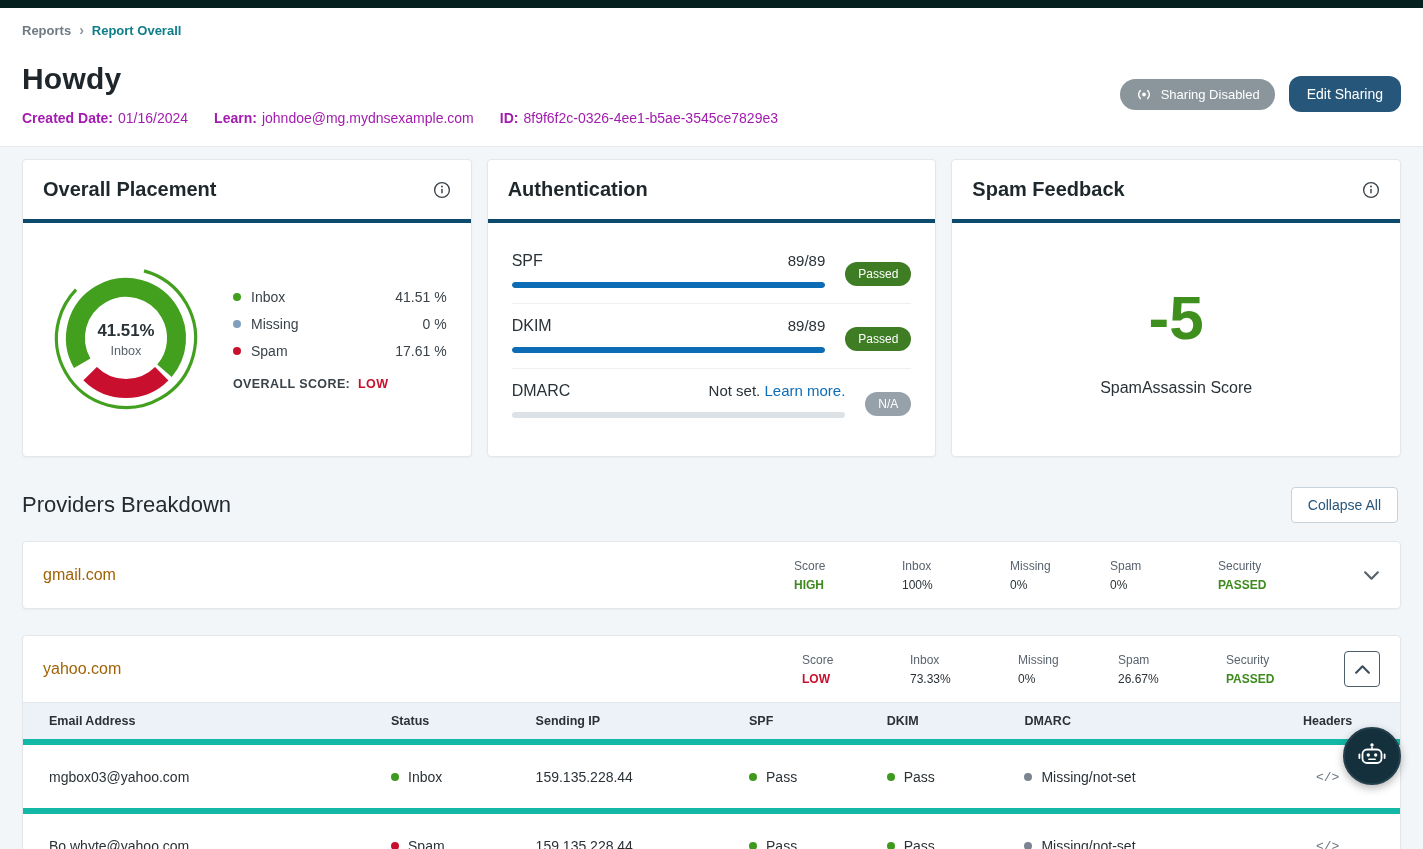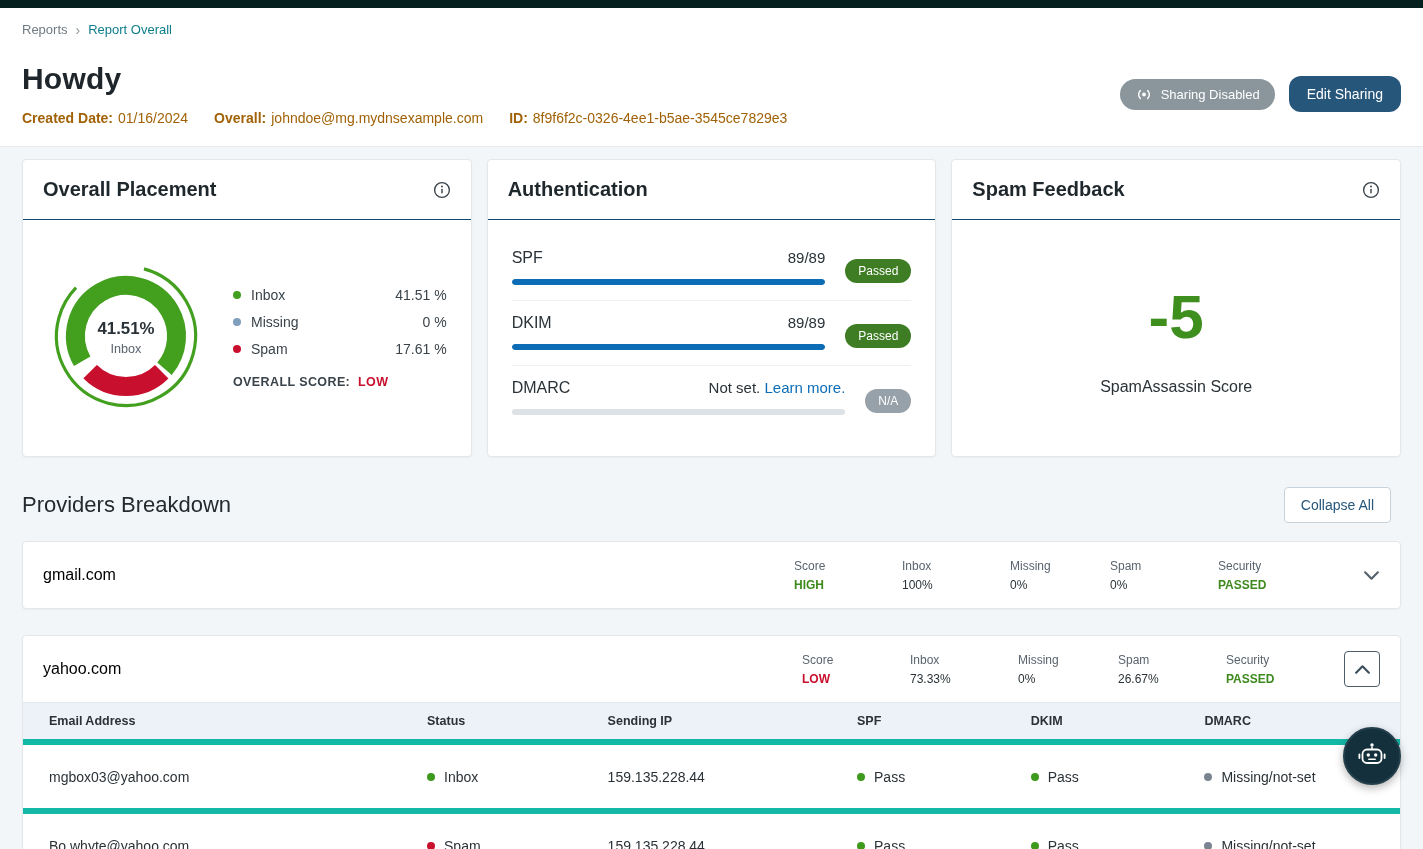--- a/index.html
+++ b/index.html
@@ -7,48 +7,48 @@
   body {
     font-family:"Liberation Sans", sans-serif;
     background:#f3f6f9;
     color:#2a3237;
   }
   
   .topbar { height:8px; background:#05201f; width:100%; }
 
   
   .page-header { background:#ffffff; padding:14px 22px 20px 22px; border-bottom:1px solid #e7ebee; }
-  .breadcrumb { font-size:13px; display:flex; gap:8px; margin-bottom:5px; }
+  .breadcrumb { font-size:13px; display:flex; align-items:center; gap:8px; margin-bottom:5px;font-weight:bold; }
   .breadcrumb .bc-root { color:#6f7a82; cursor:pointer; }
   .breadcrumb .bc-sep { color:#8b959c; font-size:14px; }
   .breadcrumb .bc-current { color:#0e7d8a; }
   .header-main { display:flex; justify-content:space-between; align-items:center;margin-top:24px; }
   .page-title { font-size:30px; font-weight:700; color:#1f262b; letter-spacing:.2px; }
-  .meta-line { margin-top:14px; font-size:14px; color:#a16207; display:flex; gap:26px; }
+  .meta-line { margin-top:14px; font-size:14px; color:#a21caf; display:flex; gap:26px; }
   .meta-line b { font-weight:700; margin-right:5px; }
   .header-buttons { display:flex; gap:14px; align-items:center; }
   .btn-sharing {
     display:inline-flex; align-items:center; gap:8px;
     background:#8b959c; color:#fff; border:none; font-size:13px;
     padding:8px 15px; border-radius:16px; cursor:pointer; font-family:inherit;
   }
   .btn-edit {
     background:#27567b; color:#fff; border:none; font-size:14px;
     padding:10px 18px; border-radius:12px; cursor:pointer; font-family:inherit;
   }
 
   
   .cards-row { display:flex; gap:15px; padding:12px 22px 0 22px; }
   .card {
     background:#fff; border:1px solid #e3e7ea; border-radius:4px; flex:1;
     box-shadow:0 1px 2px rgba(20,40,60,.04); height:298px; display:flex; flex-direction:column;
   }
   .card-head {
     display:flex; justify-content:space-between; align-items:center;
-    padding:18px 20px; border-bottom:1px solid #0c4a6e;
+    padding:18px 20px; border-bottom:4px solid #0c4a6e;
   }
   .card-title { font-size:20px; font-weight:700; color:#1e272c; }
   .info-btn { background:none; border:none; cursor:pointer; padding:0; line-height:0; }
   .card-body { flex:1; }
 
   
   .placement-body { display:flex; align-items:center; padding:14px 24px; gap:28px; }
   .donut-wrap { width:158px; flex:0 0 158px; }
   .placement-right { flex:1; }
   .legend-row { display:flex; align-items:center; font-size:14px; margin-bottom:11px; }
@@ -75,50 +75,50 @@
   .badge-na { background:#97a1a9; }
   .dmarc-status { color:#2a3237; }
   .dmarc-link { color:#0d6db8; text-decoration:none; cursor:pointer; }
 
   
   .spam-body { display:flex; flex-direction:column; align-items:center; justify-content:center; gap:26px; }
   .spam-score { font-size:62px; font-weight:700; color:#3f8f1f; }
   .spam-caption { font-size:16px; color:#2a3237; }
 
   
-  .providers-head { display:flex; justify-content:space-between; align-items:center; padding:30px 32px 18px 22px; }
+  .providers-head { display:flex; justify-content:space-between; align-items:center; padding:30px 25px 18px 22px; }
   .providers-title { font-size:22px; font-weight:500; color:#242b30; }
   .btn-collapse {
     background:#fff; border:1px solid #c7d2da; border-radius:4px; color:#27567b;
     font-size:14px; padding:9px 16px; cursor:pointer; font-family:inherit;text-align:center;
   }
   .provider-card {
     background:#fff; border:1px solid #e3e7ea; border-radius:4px; margin:0 22px;
     box-shadow:0 1px 2px rgba(20,40,60,.04);
   }
   .provider-card + .provider-card { margin-top:26px; }
   .provider-row { display:flex; align-items:center; height:66px; padding:0 20px; cursor:pointer; }
-  .provider-domain { flex:1; font-size:16px; color:#000000; }
+  .provider-domain { flex:1; font-size:16px; color:#a16207; }
   .pstat { width:108px; }
   .pstat.w-sm { width:100px; }
   .pstat.w-lg { width:118px; }
   .pstat-label { font-size:12px; color:#5a646e; margin-bottom:5px; }
   .pstat-value { font-size:12px; color:#2a3237; }
   .v-high { color:#3e8a1e; font-weight:700; }
   .v-low { color:#c8102e; font-weight:700; }
   .v-passed { color:#3e8a1e; font-weight:700; }
   .chev-btn { width:44px; display:flex; justify-content:flex-end; background:none; border:none; cursor:pointer; }
   .chev-box {
     width:36px; height:36px; border:1.5px solid #4c5e6a; border-radius:4px; background:#fff;
     display:flex; align-items:center; justify-content:center; cursor:pointer; padding:0;
   }
 
   
   .detail-table { width:100%; border-top:1px solid #e3e7ea; }
-  .dt-grid { display:grid; grid-template-columns:26% 10.5% 15.5% 10% 10% 17.5% 10.5%; align-items:center;gap:36px; }
+  .dt-grid { display:grid; grid-template-columns:26% 10.5% 15.5% 10% 10% 17.5% 10.5%; align-items:center; }
   .dt-head { background:#edf2f8; height:36px; font-size:12.5px; font-weight:700; color:#2a3237; }
   .dt-head > div { padding:0 10px; }
   .dt-row { height:69px; border-top:6px solid #14b8a6; font-size:14px; color:#2a3237; }
   .dt-row > div { padding:0 10px; }
   .cell-first { padding-left:26px !important; }
   .cell-last { text-align:center; }
   .status-cell { display:flex; align-items:center; gap:9px; }
   .sdot { width:8px; height:8px; border-radius:50%; display:inline-block; flex:0 0 8px; }
   .sdot-green { background:#3e9a1d; }
   .sdot-red { background:#c8102e; }
@@ -148,21 +148,21 @@
   <nav class="breadcrumb">
     <span class="bc-root">Reports</span>
     <span class="bc-sep">›</span>
     <span class="bc-current">Report Overall</span>
   </nav>
   <div class="header-main">
     <div>
       <h1 class="page-title">Howdy</h1>
       <div class="meta-line">
         <span><b>Created Date:</b><span>01/16/2024</span></span>
-        <span><b>Overall:</b><span>johndoe@mg.mydnsexample.com</span></span>
+        <span><b>Learn:</b><span>johndoe@mg.mydnsexample.com</span></span>
         <span><b>ID:</b><span>8f9f6f2c-0326-4ee1-b5ae-3545ce7829e3</span></span>
       </div>
     </div>
     <div class="header-buttons">
       <button class="btn-sharing">
         <span style="line-height:0">
           <svg width="18" height="13" viewBox="0 0 20 14">
               <circle cx="10" cy="7" r="2.1" fill="#fff"></circle>
               <path d="M6 2.5a6.2 6.2 0 000 9" stroke="#fff" fill="none" stroke-width="1.6" stroke-linecap="round"></path>
               <path d="M14 2.5a6.2 6.2 0 010 9" stroke="#fff" fill="none" stroke-width="1.6" stroke-linecap="round"></path>

